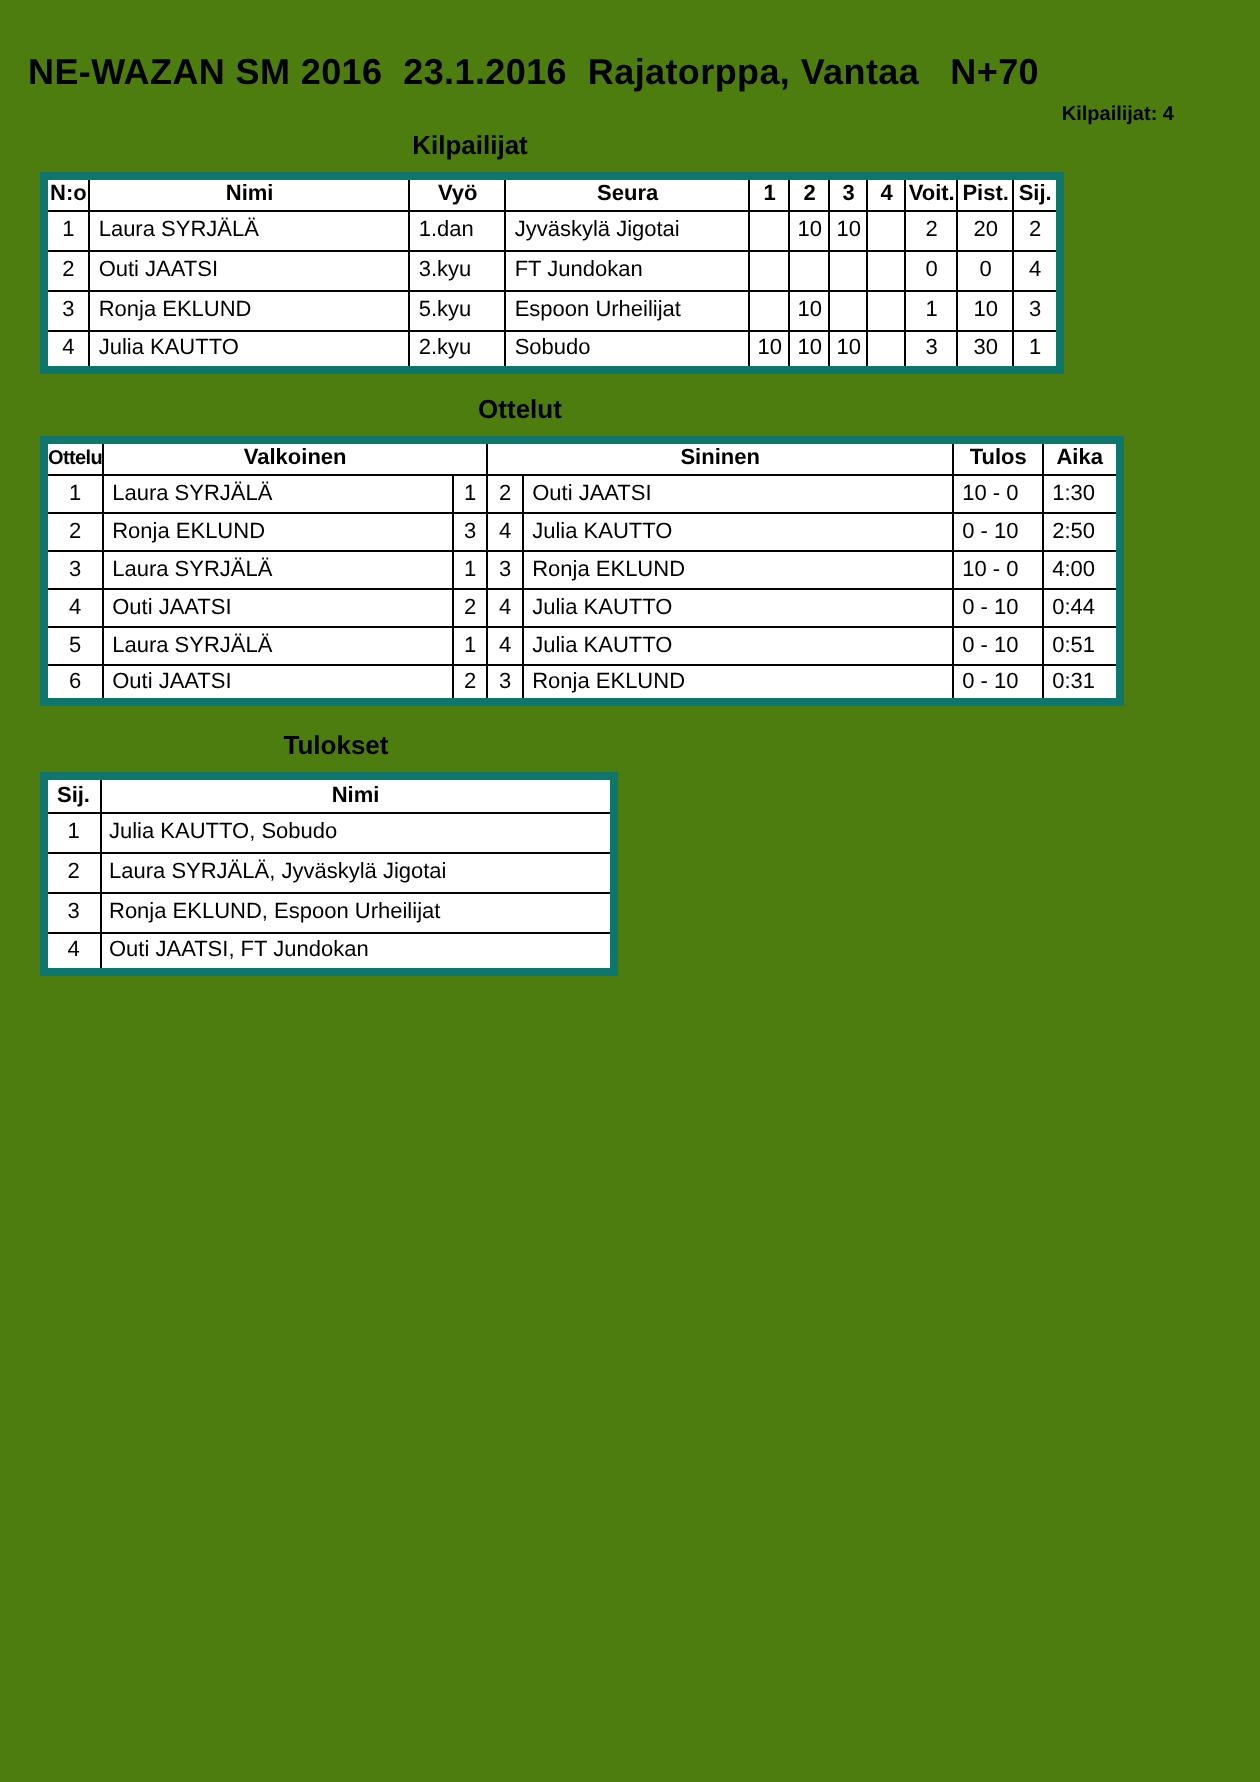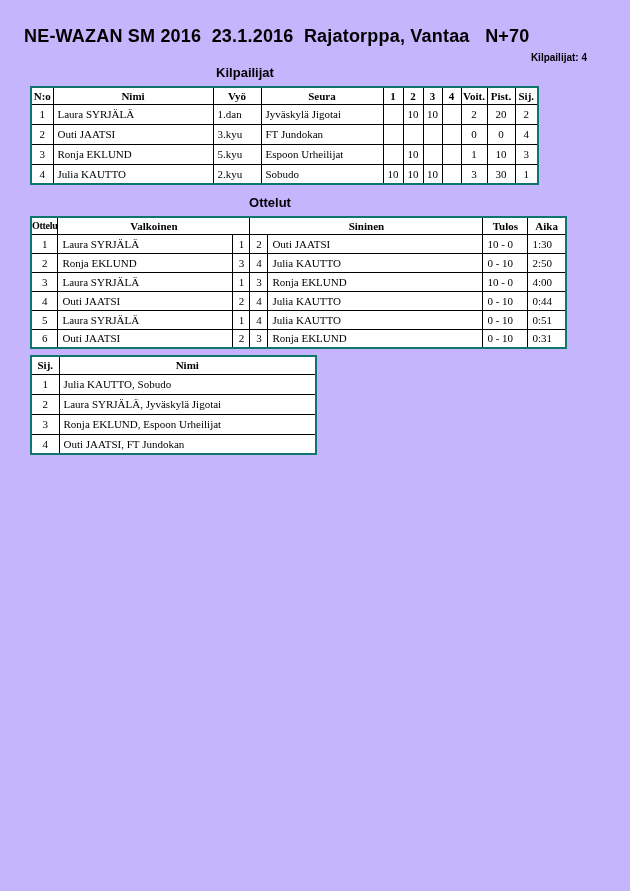--- a/index.html
+++ b/index.html
@@ -5,22 +5,22 @@
   * { margin: 0; padding: 0; box-sizing: border-box; }
   html, body { background: #ffffff; }
   body {
     width: 630px; height: 891px;
     font-family: "Liberation Sans", sans-serif;
     color: #000;
   }
   .page {
     position: relative;
     width: 630px; height: 891px;
-    padding-left: 30px;
-    background: #c4b5fd;
+    padding-left: 20px;
+    background: #4d7c0f;
     overflow: hidden;
   }
   .page-title {
     margin: 26px 0 0 -6px;
     font-size: 18px;
     font-weight: bold;
     white-space: pre;
     letter-spacing: 0.2px;
   }
   .count-label {
@@ -34,24 +34,23 @@
     font-size: 13px;
     text-align: center;
   }
   .h-kilpailijat { width: 430px; margin-top: 18px; }
   .h-ottelut    { width: 480px; margin-top: 10px; }
   .h-tulokset   { width: 296px; margin-top: 12px; }
 
   table {
     border-collapse: collapse;
     table-layout: fixed;
-    border: 2px solid #0f766e;
+    border: 4px solid #0f766e;
     margin-top: 6px;
     background: #fff;
-    font-family: Liberation Serif, serif;
   }
   th, td {
     border: 1px solid #000;
     font-size: 11px;
     overflow: hidden;
     white-space: nowrap;
     vertical-align: middle;
   }
   th { font-weight: bold; text-align: center; padding: 0 1px; height: 17px; }
   td { height: 20px; }
@@ -232,20 +231,21 @@
         <td class="l">Outi JAATSI</td>
         <td class="c">2</td>
         <td class="c">3</td>
         <td class="l">Ronja EKLUND</td>
         <td class="l">0 - 10</td>
         <td class="l">0:31</td>
       </tr>
     </tbody>
   </table>
 
+  <div class="section-heading h-tulokset">Tulokset</div>
   <table class="t3">
     <colgroup>
       <col style="width:28px">
         <col style="width:257px">
     </colgroup>
     <thead>
       <tr>
         <th>Sij.</th>
         <th>Nimi</th>
       </tr>

